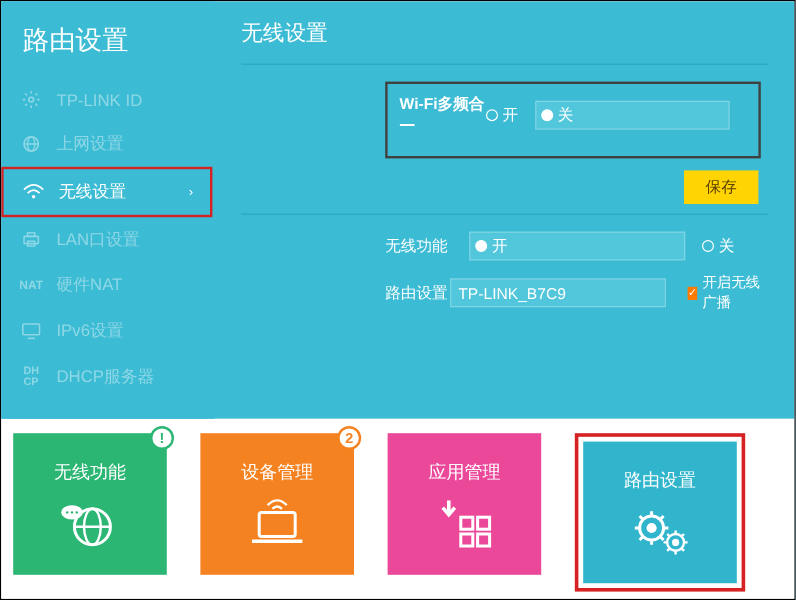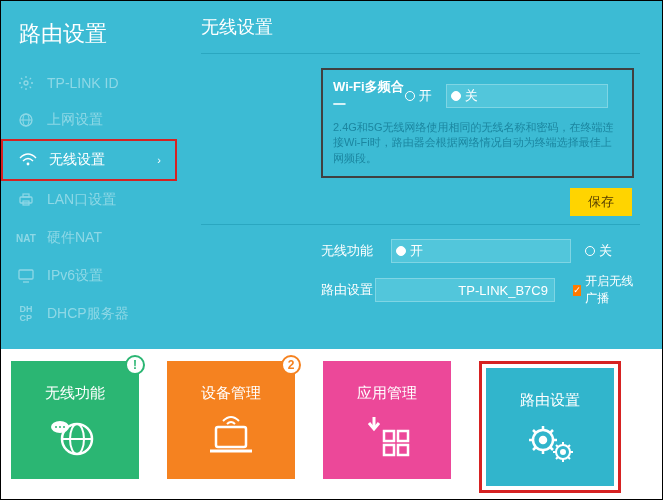--- a/index.html
+++ b/index.html
@@ -24,21 +24,21 @@
 .lbl { width: 80px; color: #fff; }
 .radio { display: inline-flex; align-items: center; margin-right: 14px; cursor: pointer; }
 .radio .dot { width: 10px; height: 10px; border-radius: 50%; border: 1px solid #fff; margin-right: 4px; background: #3cbbd4; }
 .radio.sel .dot { background: #fff; }
 .note { font-size: 11px; color: #1b86a0; line-height: 1.4; }
 .save-row { text-align: right; margin: 6px 8px 8px 0; }
 .save-btn { background: #ffd400; color: #5a4200; border: none; padding: 5px 18px; font-size: 13px; cursor: pointer; }
 
 .form-row { display: flex; align-items: center; font-size: 13px; margin: 10px 0 10px 120px; }
 .form-row .lbl { width: 70px; color: #fff; }
-.txt { background: #52c6db; border: 1px solid #7fd5e4; color: #fff; height: 24px; padding: 0 6px; font-size: 13px; width: 180px; text-align: right; }
+.txt { background: #52c6db; border: 1px solid #7fd5e4; color: #fff; height: 24px; padding: 0 6px; font-size: 13px; width: 180px; }
 .sel { background: #52c6db; border: 1px solid #7fd5e4; color: #fff; height: 24px; padding: 0 4px; font-size: 13px; width: 180px; }
 .chk { display: inline-flex; align-items: center; margin-left: 18px; font-size: 12px; color: #fff; cursor: pointer; }
 .chk .box { width: 11px; height: 11px; background: #ff7a00; margin-right: 4px; display: inline-flex; align-items: center; justify-content: center; color: #fff; font-size: 9px; }
 
 .bottom { display: flex; height: 150px; background: #fff; padding: 12px 10px; gap: 28px; align-items: flex-start; }
 .tile { width: 128px; height: 118px; color: #fff; display: flex; flex-direction: column; align-items: center; justify-content: center; position: relative; cursor: pointer; }
 .tile .tlabel { font-size: 15px; margin-bottom: 10px; }
 .badge { position: absolute; top: -6px; right: -6px; width: 20px; height: 20px; border-radius: 50%; background: #fff; display: flex; align-items: center; justify-content: center; font-size: 12px; font-weight: bold; }
 .t-green { background: #2bb673; } .t-green .badge { border: 2px solid #2bb673; color: #2bb673; }
 .t-orange { background: #f58220; } .t-orange .badge { border: 2px solid #f58220; color: #f58220; }
@@ -132,21 +132,20 @@
         <span class="lbl" style="font-weight:bold">Wi-Fi多频合一</span>
         <span class="radio">
             <span class="dot"></span>
             <span>开</span>
           </span>
         <span class="radio sel">
             <span class="dot"></span>
             <span>关</span>
           </span>
       </div>
-      <div class="note">2.4G和5G无线网络使用相同的无线名称和密码，在终端连接Wi-Fi时，路由器会根据网络情况自动为终端选择最佳上网频段。</div>
     </div>
     <div class="save-row"><button class="save-btn">保存</button></div>
 
     <hr class="sec-divider">
 
     <div class="form-row">
       <span class="lbl">无线功能</span>
       <span class="radio sel">
           <span class="dot"></span>
           <span>开</span>

